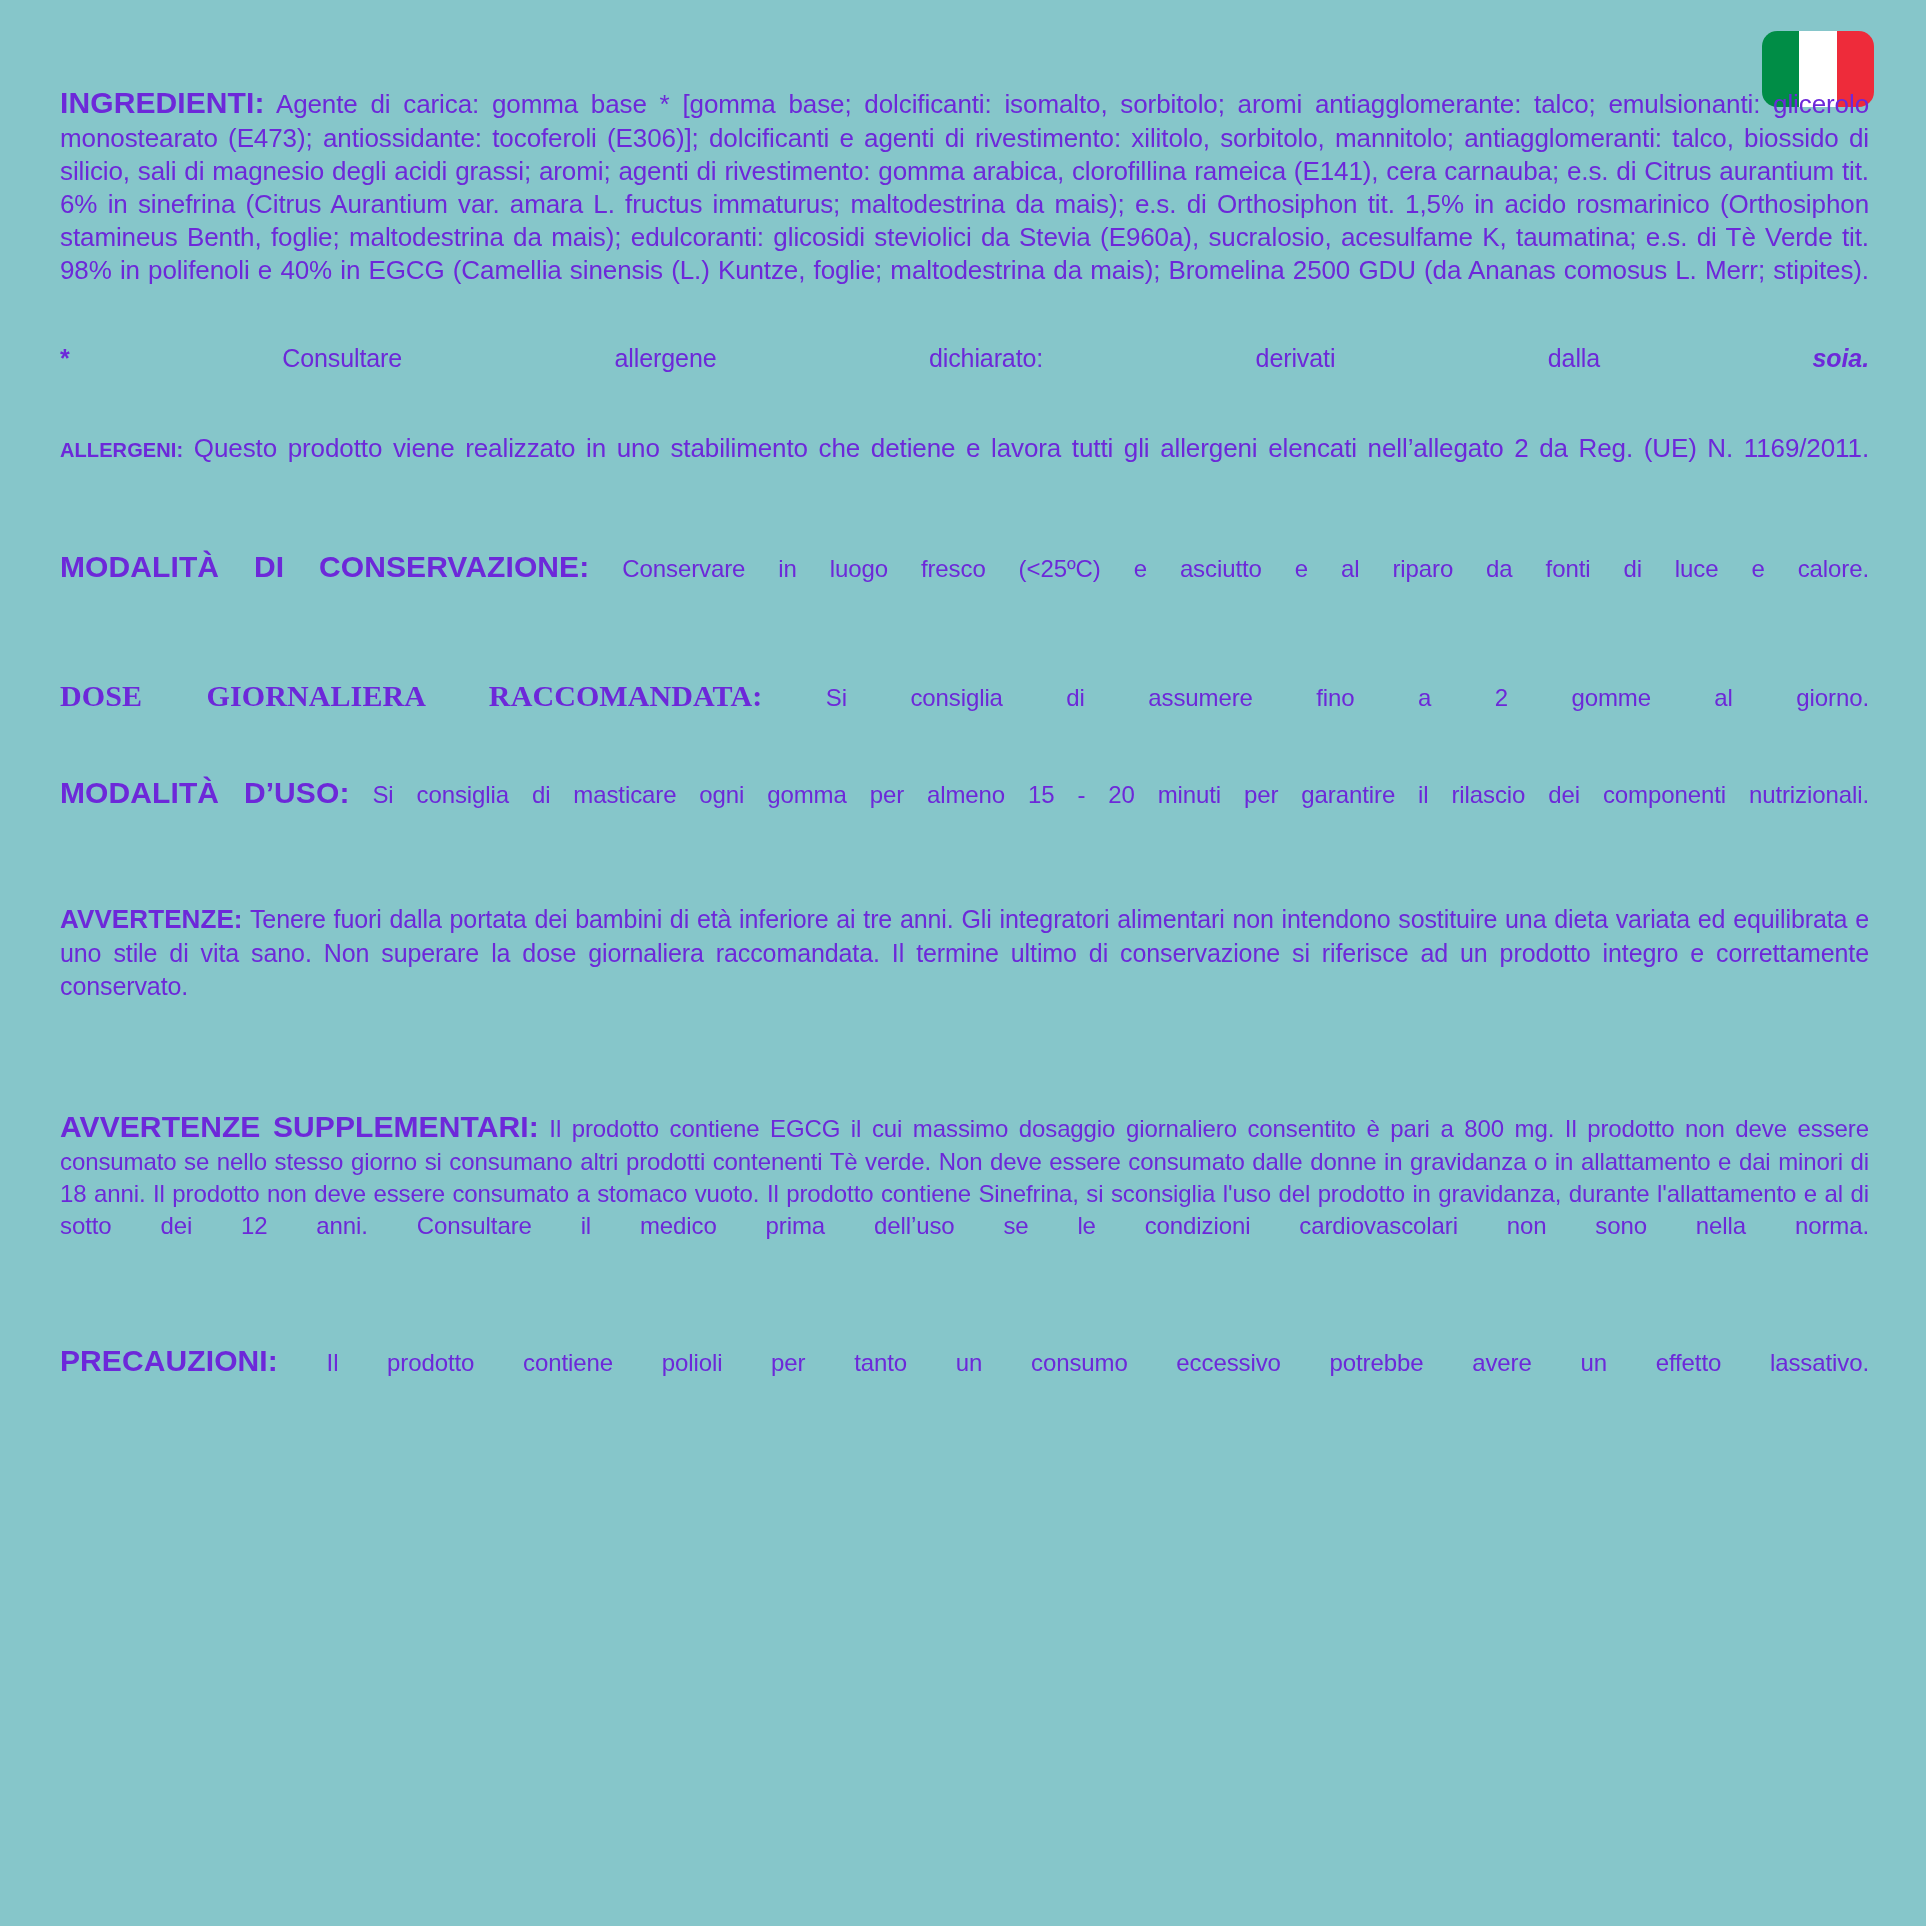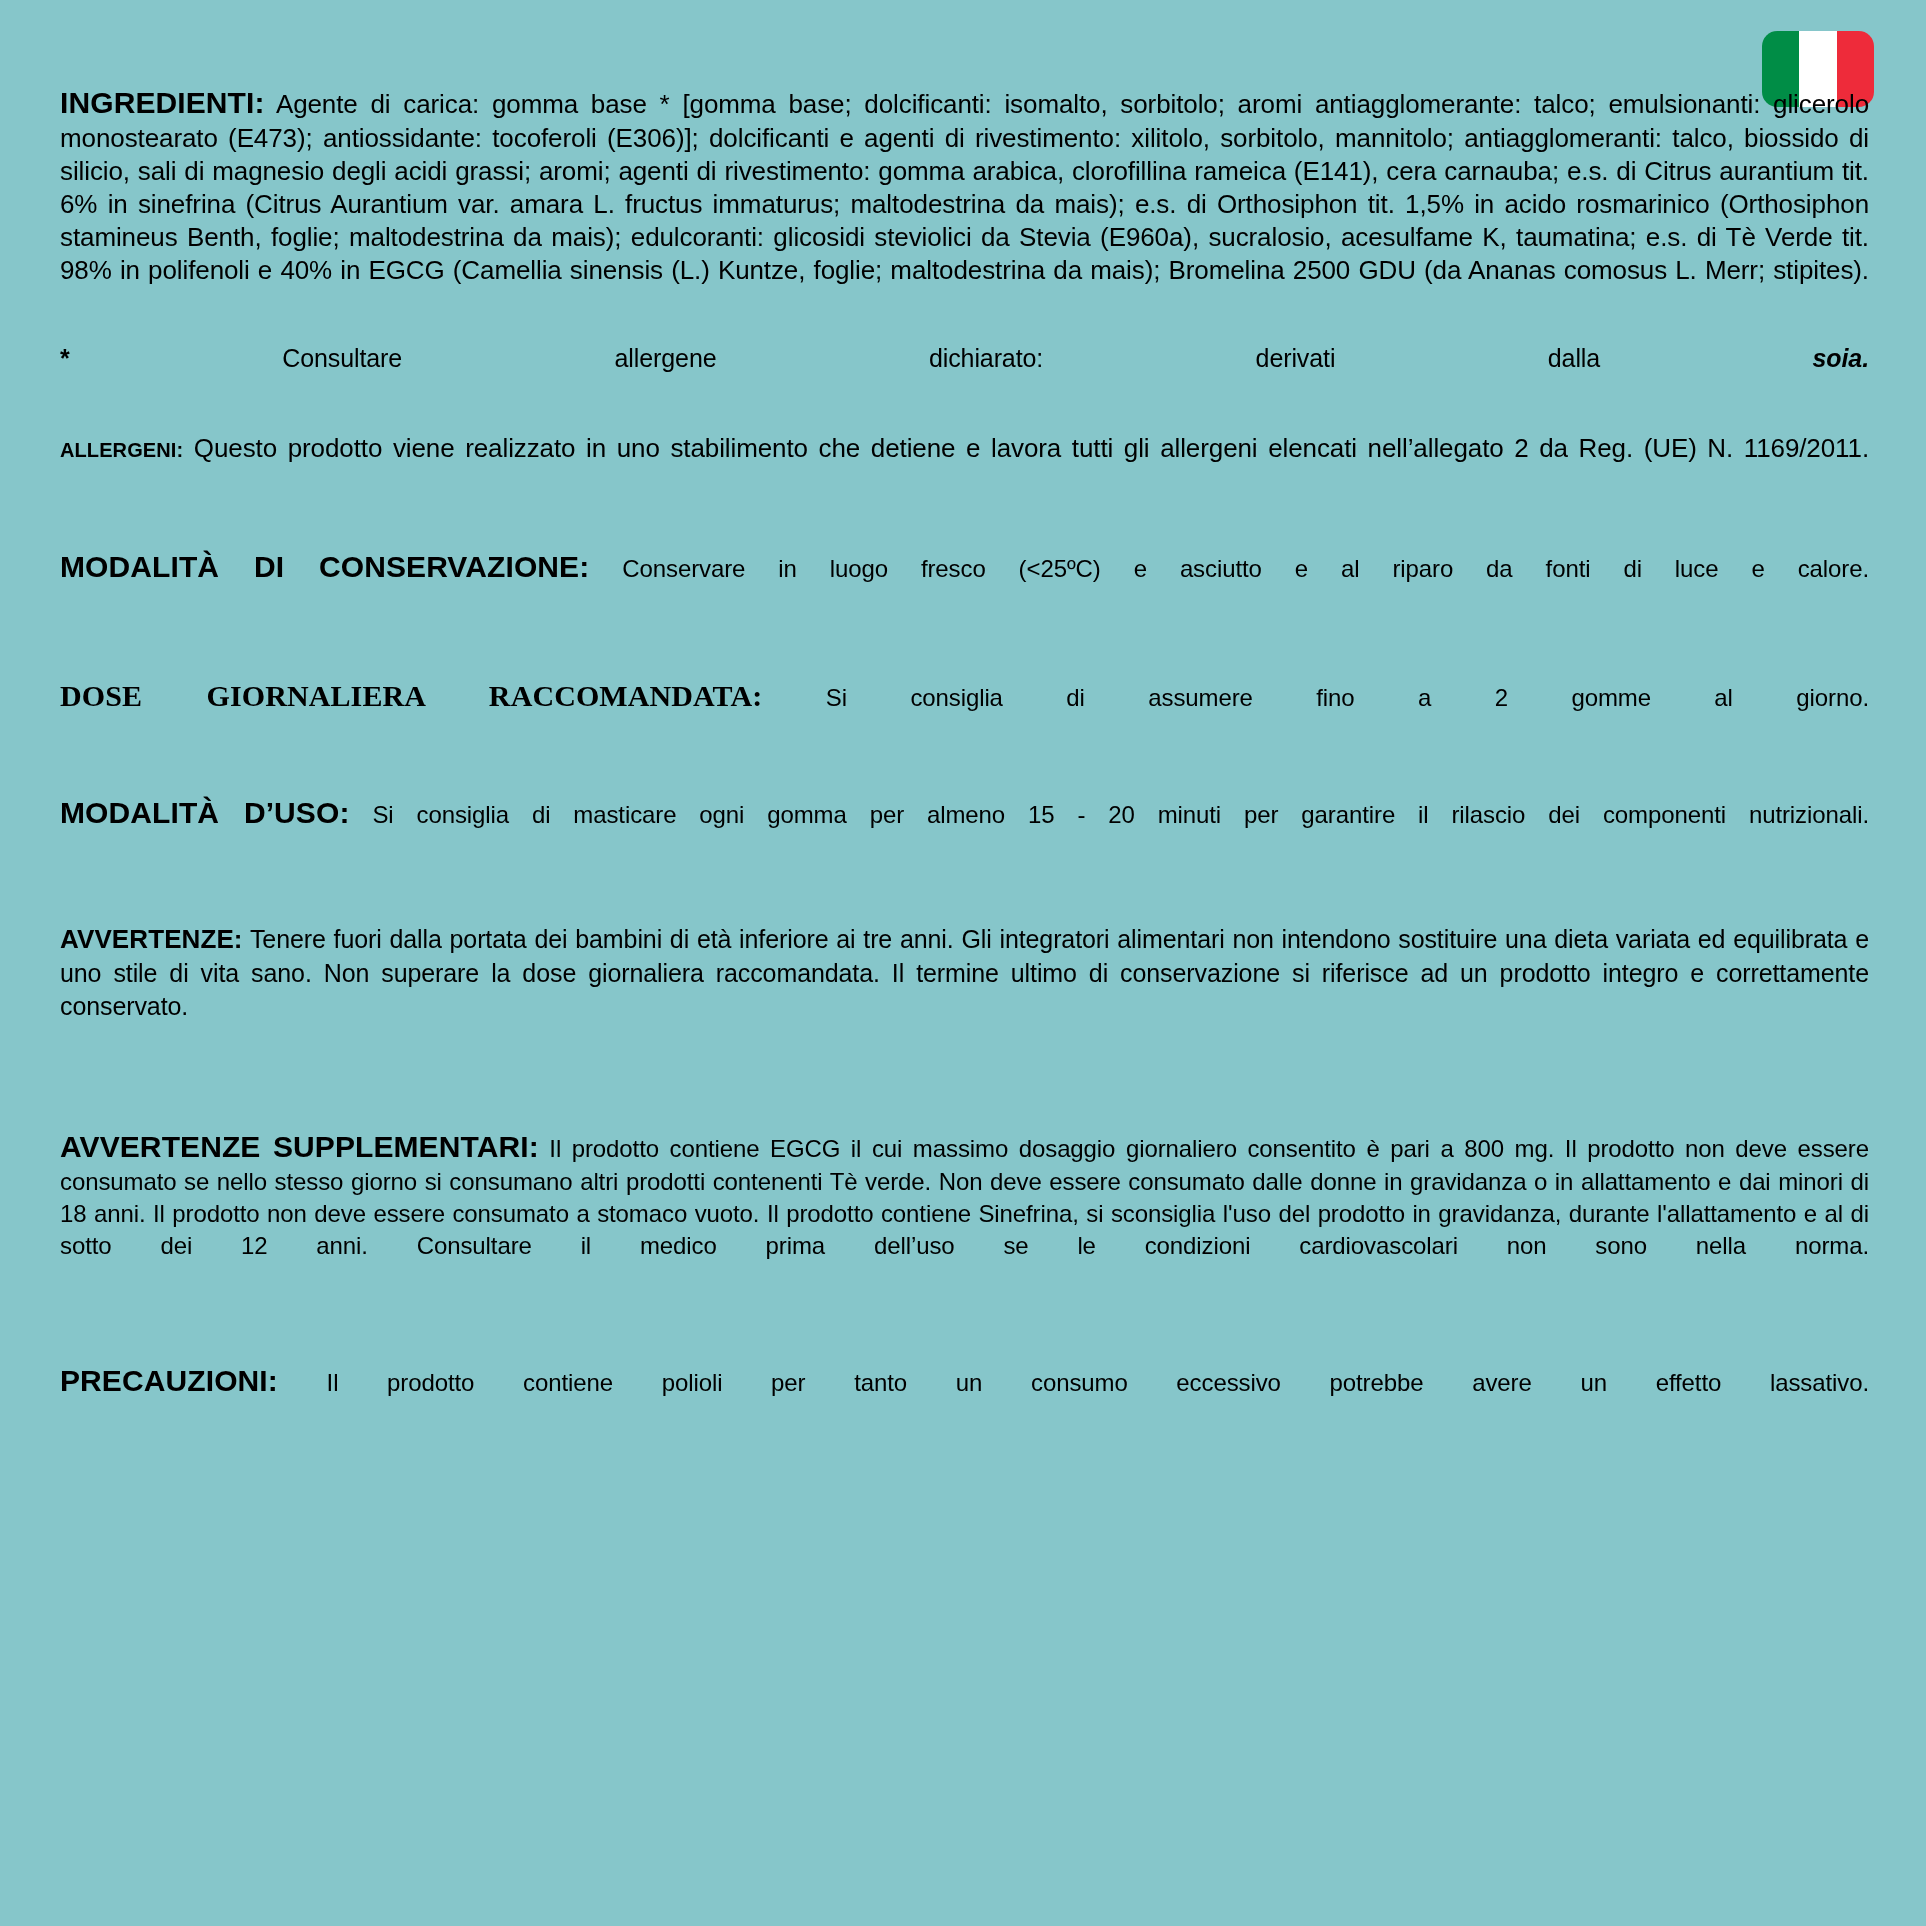--- a/index.html
+++ b/index.html
@@ -50,21 +50,21 @@
     left: 60px;
     top: 84px;
     width: 1809px;
   }
 
   .block {
     margin: 0 0 0 0;
     text-align: justify;
     text-justify: inter-word;
     font-weight: 400;
-    color: #000000;
+    color: #6d28d9;
     
     font-stretch: condensed;
   }
 
   .para {
     display: block;
     line-height: 1.27;
     letter-spacing: -0.1px;
   }
 
@@ -83,21 +83,21 @@
 
   .sec-allergeni        { font-size: 26px; line-height: 1.28; margin-top: 25px; }
   .sec-allergeni .hd    { font-size: 20px; }
 
   .sec-conservazione     { font-size: 24px; line-height: 1.3; margin-top: 48px; }
   .sec-conservazione .hd { font-size: 30px; }
 
   .sec-dose             { font-size: 24px; line-height: 1.3; margin-top: 59px; }
   .sec-dose .hd         { font-size: 30px; font-family: Liberation Serif, serif; }
 
-  .sec-uso              { font-size: 24px; line-height: 1.3; margin-top: 47px; }
+  .sec-uso              { font-size: 24px; line-height: 1.3; margin-top: 27px; }
   .sec-uso .hd          { font-size: 30px; }
 
   .sec-avvertenze       { font-size: 25px; line-height: 1.32; margin-top: 59px; }
   .sec-avvertenze .hd   { font-size: 26px; }
 
   .sec-supplementari     { font-size: 24px; line-height: 1.33; margin-top: 71px; }
   .sec-supplementari .hd { font-size: 30px; }
 
   .sec-precauzioni       { font-size: 24px; line-height: 1.3; margin-top: 67px; }
   .sec-precauzioni .hd   { font-size: 30px; }

